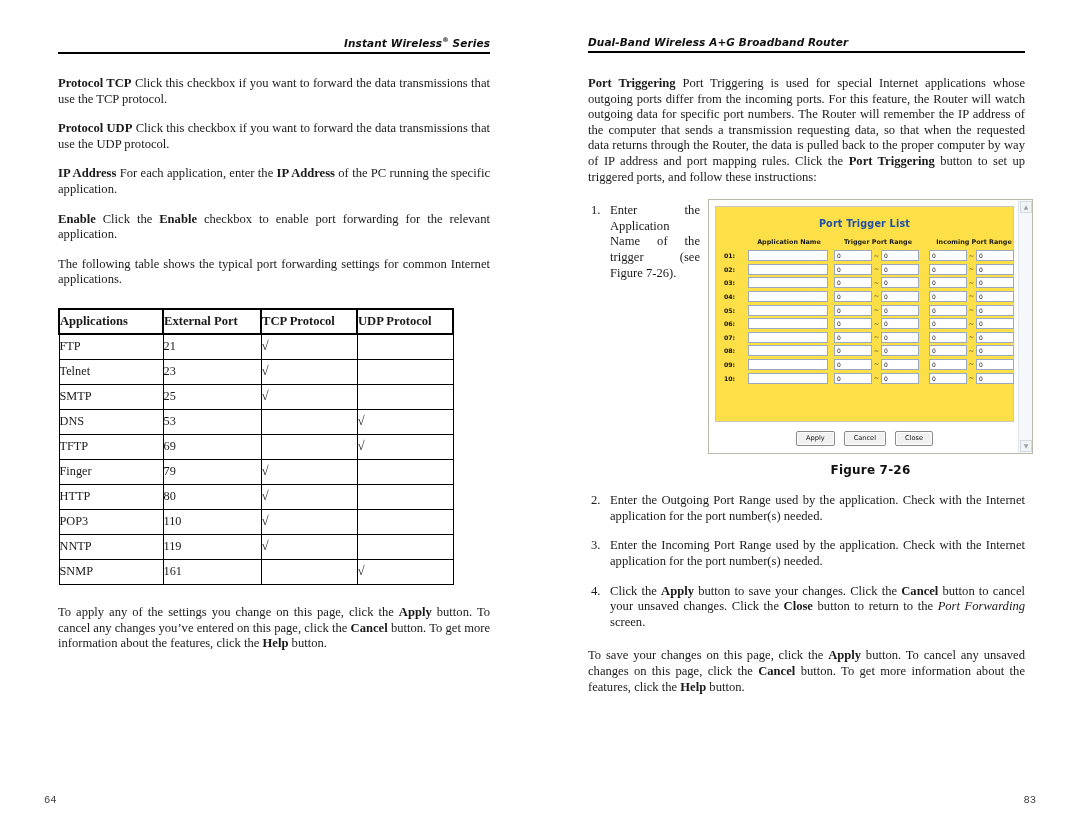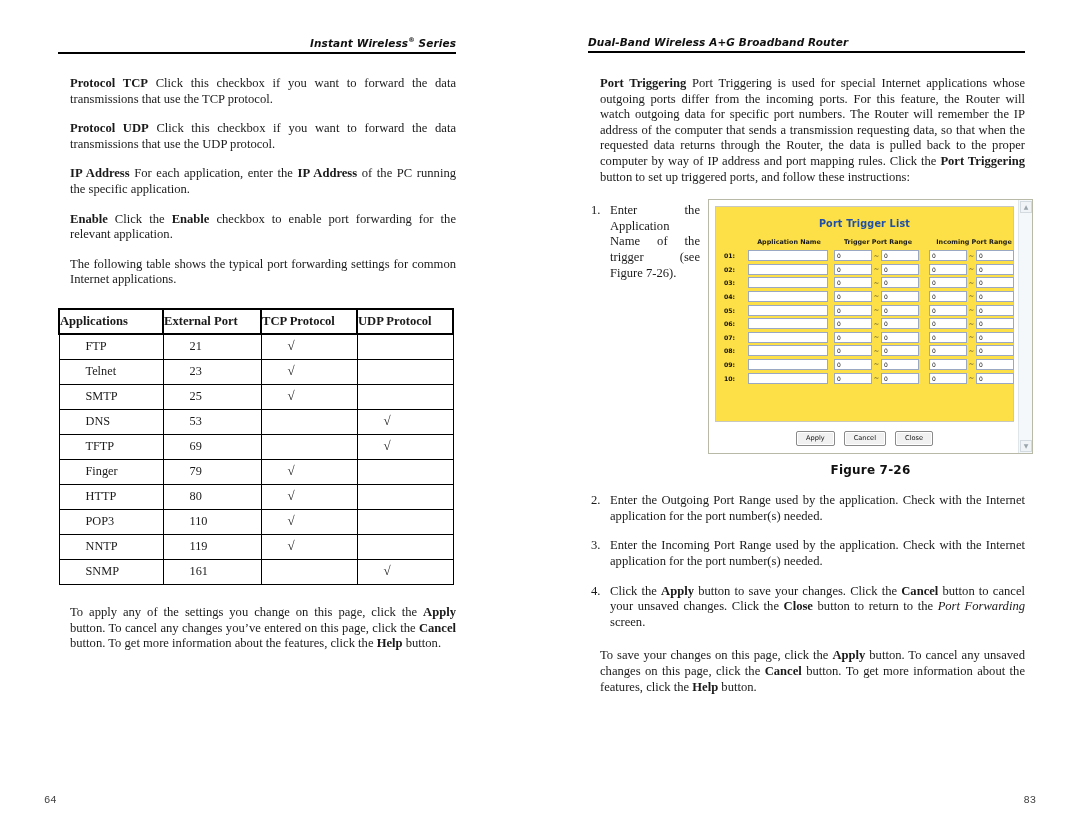--- a/index.html
+++ b/index.html
@@ -14,21 +14,20 @@
     font-family: "Liberation Serif", serif;
     color: #1a1a1a;
     overflow: hidden;
   }
 
   
   .spread {
     position: absolute;
     inset: 0;
     display: flex;
-    gap: 34px;
   }
   .page {
     position: relative;
     width: 540px;
     height: 834px;
     box-sizing: border-box;
   }
   .page-left  { padding: 0 50px 0 58px; }
   .page-right { padding: 0 55px 0 48px; }
 
@@ -55,21 +54,21 @@
     height: 2px;
     background: #000;
   }
 
   
   .body-text {
     font-family: "Liberation Serif", serif;
     font-size: 12.6px;
     line-height: 15.6px;
     text-align: justify;
-    margin: 0 0 14px 12px;
+    margin: 0 0 14px 0;
     hyphens: manual;
   }
   b { font-weight: bold; }
   i { font-style: italic; }
 
   .col-left-start { margin-top: 14px; }
 
   
   .pf-table-wrap { margin-top: 20px; }
   table.pf {
@@ -84,21 +83,21 @@
     font-size: 12.3px;
     height: 24px;
     padding: 0;
   }
   table.pf th {
     font-weight: bold;
     font-size: 12.6px;
     border: 2px solid #000;
     height: 23px;
   }
-  table.pf td { border: 1.6px solid #000; padding-left: 26px; }
+  table.pf td { border: 1.6px solid #000; }
   table.pf col.c1 { width: 104px; }
   table.pf col.c2 { width: 98px; }
   table.pf col.c3 { width: 96px; }
   table.pf col.c4 { width: 96px; }
   .chk { font-size: 13px; line-height: 1; }
 
   
   .numlist { margin: 0; }
   .num-item {
     display: flex;

